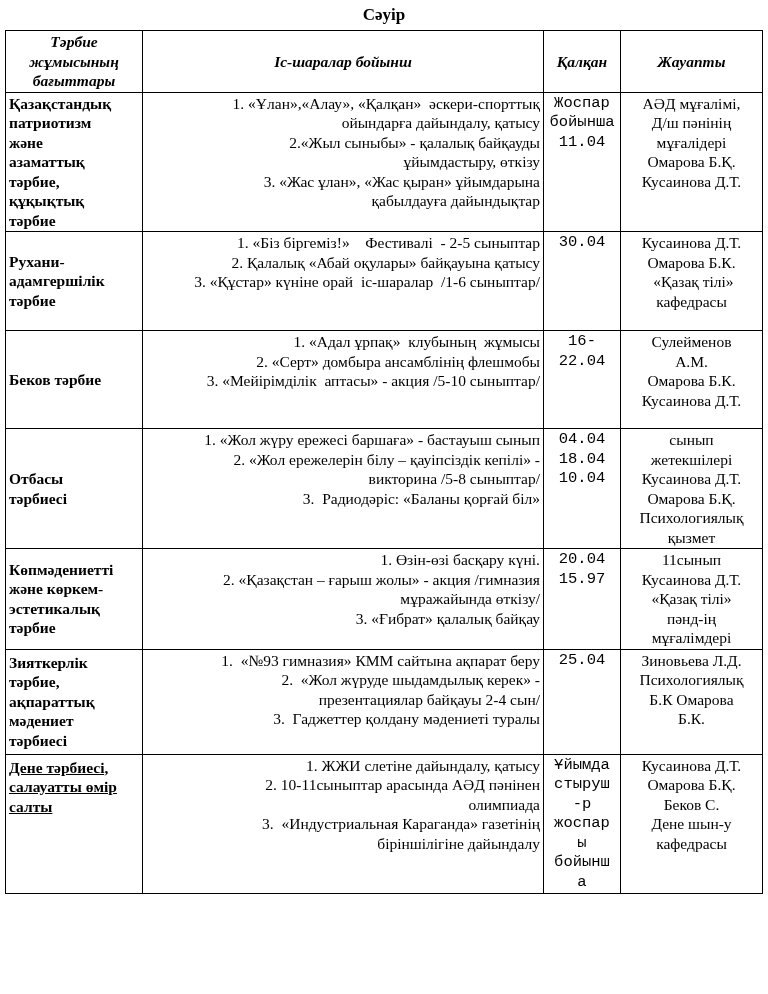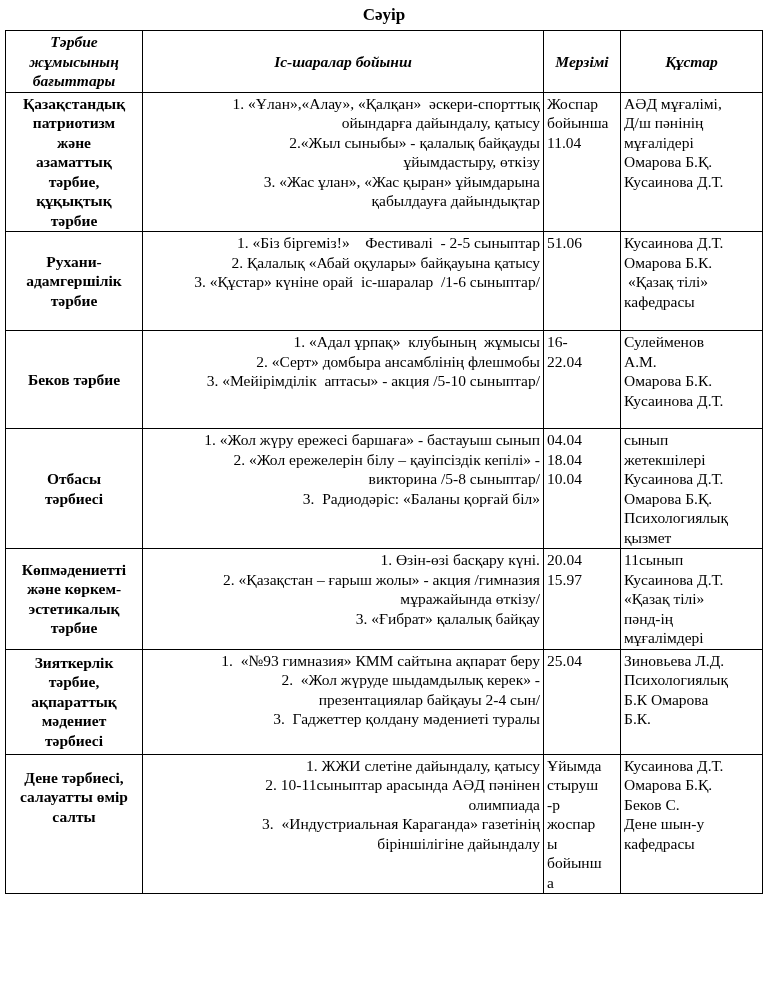--- a/index.html
+++ b/index.html
@@ -44,37 +44,38 @@
   th.hdr {
     font-weight: bold;
     font-style: italic;
     text-align: center;
     vertical-align: middle;
     font-size: 16px;
     white-space: pre-wrap;
   }
   td.direction {
     font-weight: bold;
-    text-align: center;
     vertical-align: middle;
     white-space: pre-wrap;
   }
-  td.direction.top { vertical-align: top; padding-top: 13px; }
+  td.direction.top { vertical-align: top; padding-top: 3px; text-decoration: underline; }
   td.activities {
     text-align: right;
     vertical-align: top;
     white-space: pre-wrap;
     padding-left: 5px;
   }
   td.date {
+    text-align: center;
     vertical-align: top;
     white-space: pre-wrap;
+    font-family: Liberation Mono, monospace;
   }
   td.resp {
-    text-align: left;
+    text-align: center;
     vertical-align: top;
     white-space: pre-wrap;
     padding-left: 6px;
   }
 </style>
 </head>
 <body>
 
 <div class="page">
 
@@ -87,22 +88,22 @@
       <col style="width:77px">
       <col style="width:142px">
     </colgroup>
 
     <tbody>
         <tr style="height:60px">
       <th class="hdr">Тәрбие
 жұмысының
 бағыттары</th>
       <th class="hdr">Іс-шаралар бойынш</th>
-      <th class="hdr">Мерзімі</th>
-      <th class="hdr">Құстар</th>
+      <th class="hdr">Қалқан</th>
+      <th class="hdr">Жауапты</th>
     </tr>
 
     <tr style="height:138px">
       <td class="direction">Қазақстандық
 патриотизм
 және
 азаматтық
 тәрбие,
 құқықтық
 тәрбие</td>
@@ -122,21 +123,21 @@
 Кусаинова Д.Т.</td>
     </tr>
 
     <tr style="height:99px">
       <td class="direction">Рухани-
 адамгершілік
 тәрбие</td>
       <td class="activities">1. «Біз біргеміз!»    Фестивалі  - 2-5 сыныптар
 2. Қалалық «Абай оқулары» байқауына қатысу
 3. «Құстар» күніне орай  іс-шаралар  /1-6 сыныптар/</td>
-      <td class="date">51.06</td>
+      <td class="date">30.04</td>
       <td class="resp">Кусаинова Д.Т.
 Омарова Б.К.
  «Қазақ тілі»
 кафедрасы</td>
     </tr>
 
     <tr style="height:98px">
       <td class="direction">Беков тәрбие</td>
       <td class="activities">1. «Адал ұрпақ»  клубының  жұмысы
 2. «Серт» домбыра ансамблінің флешмобы

